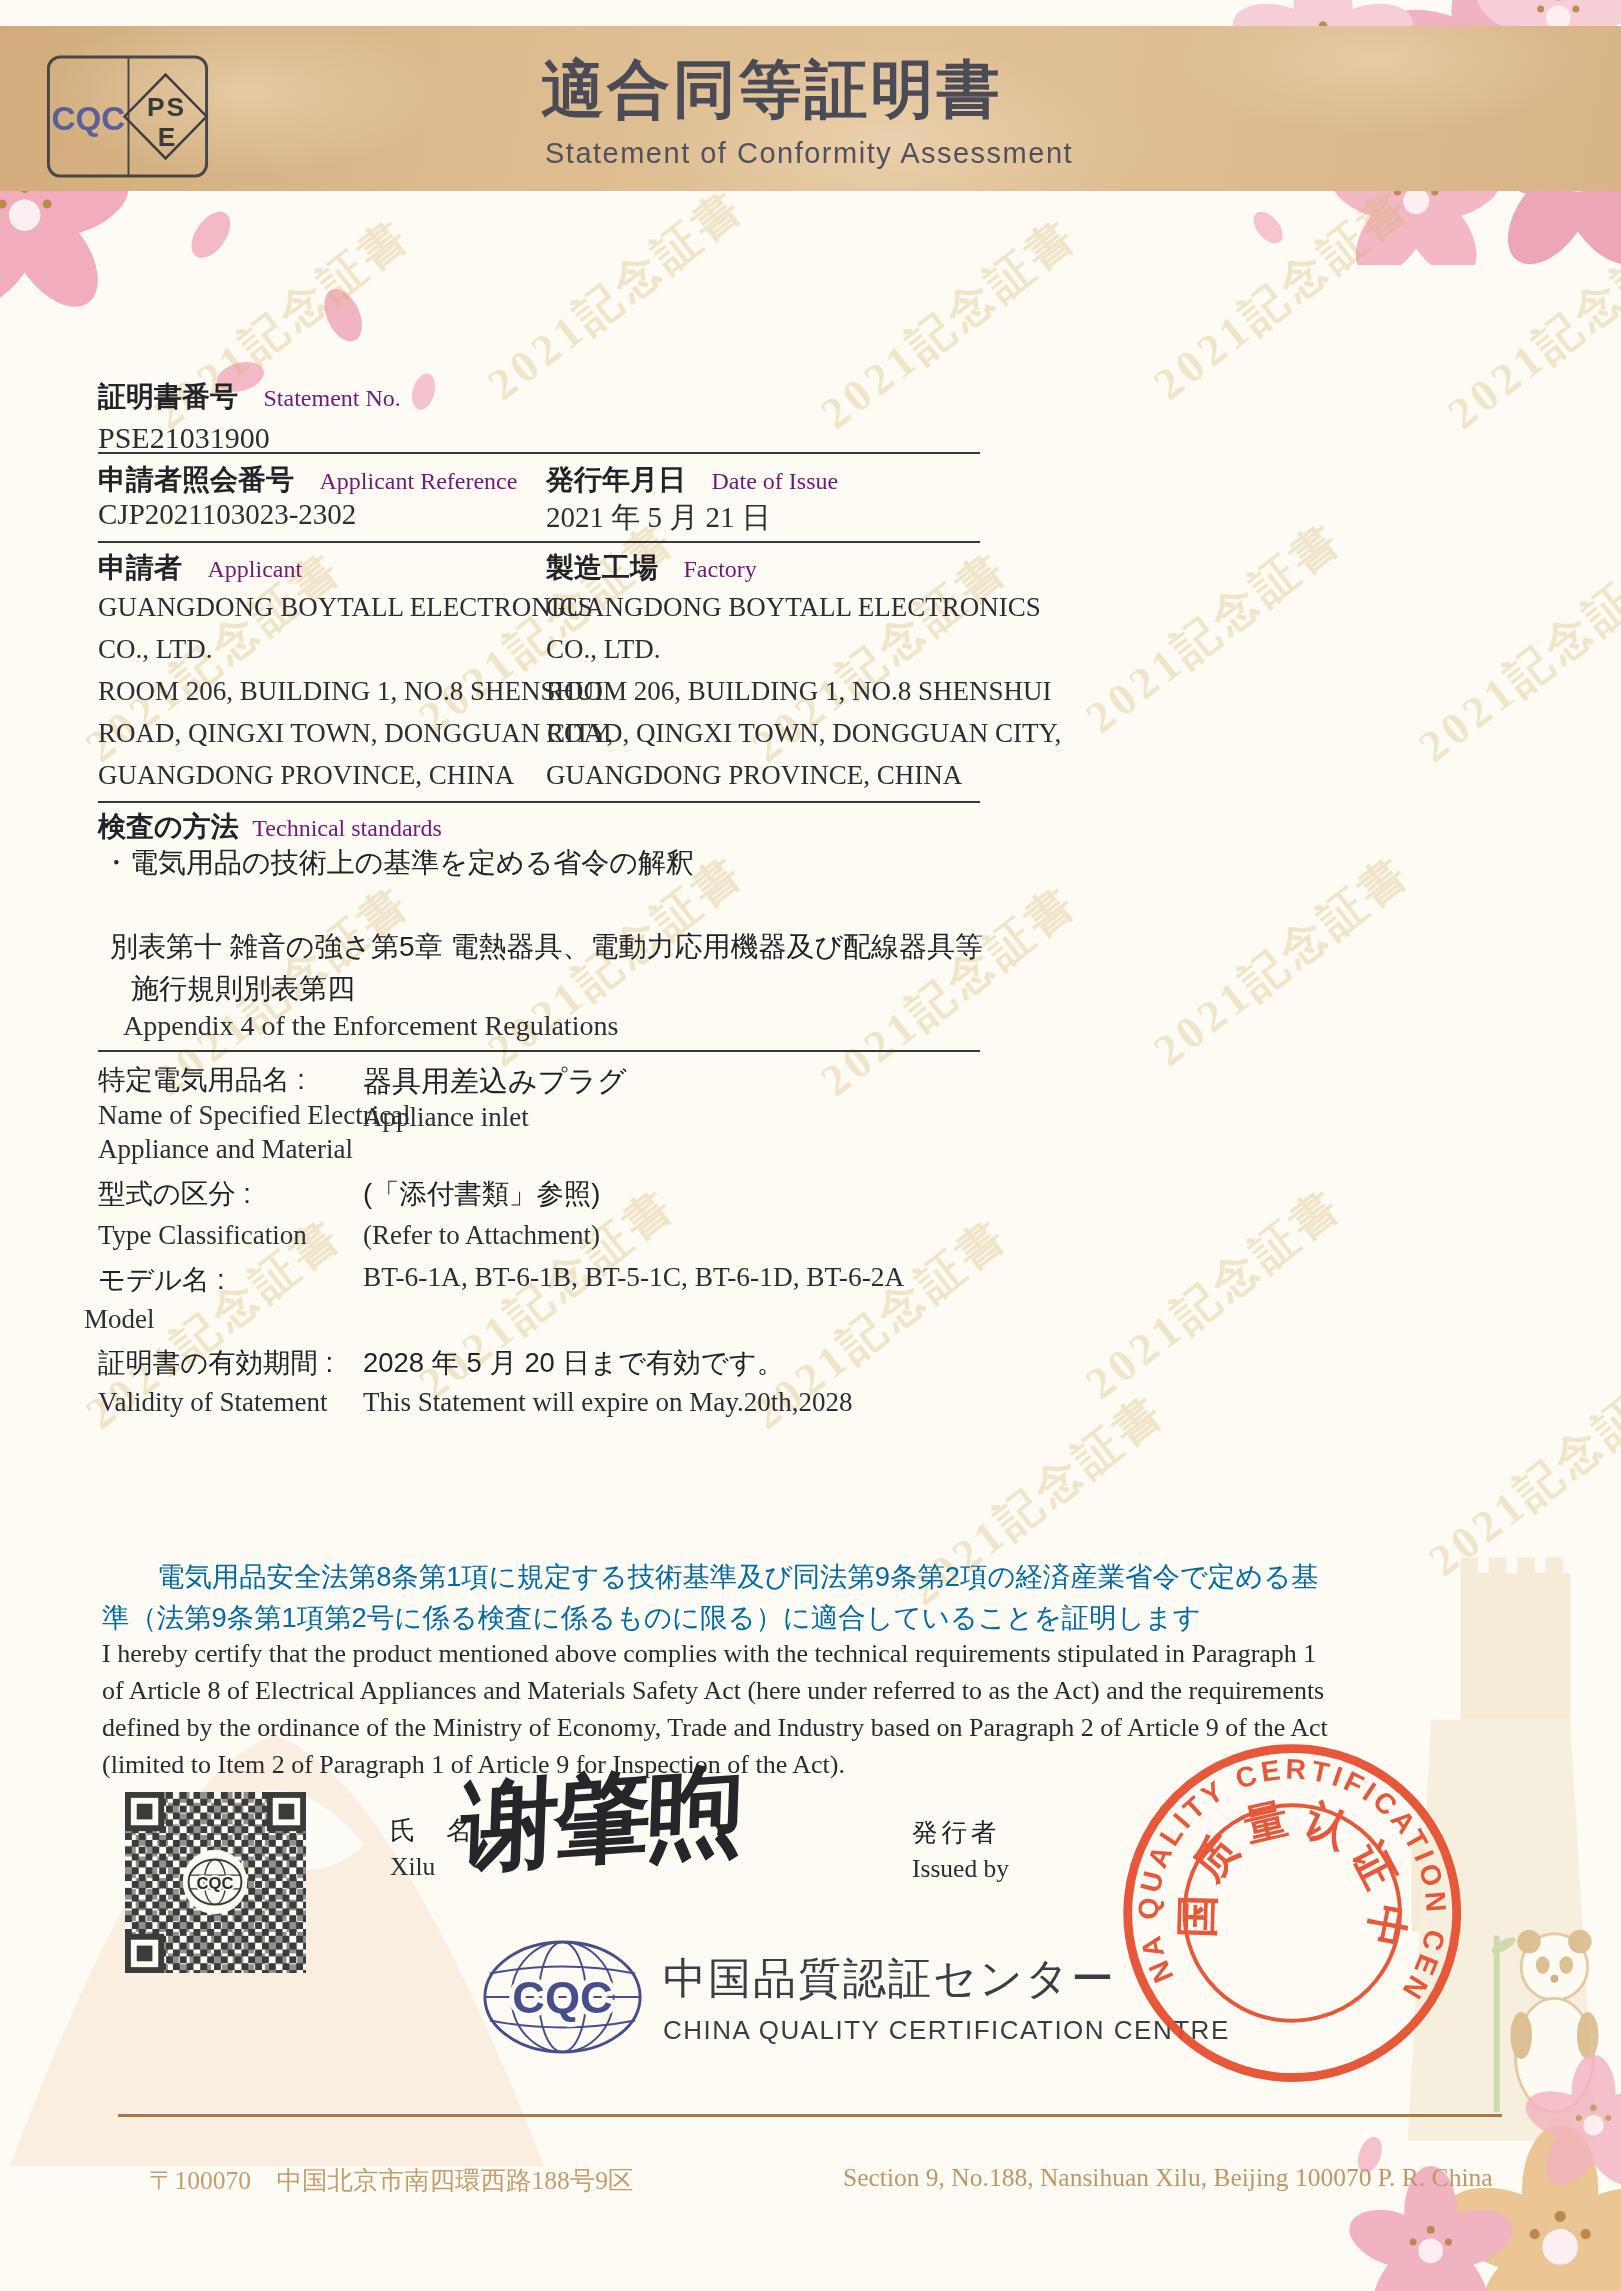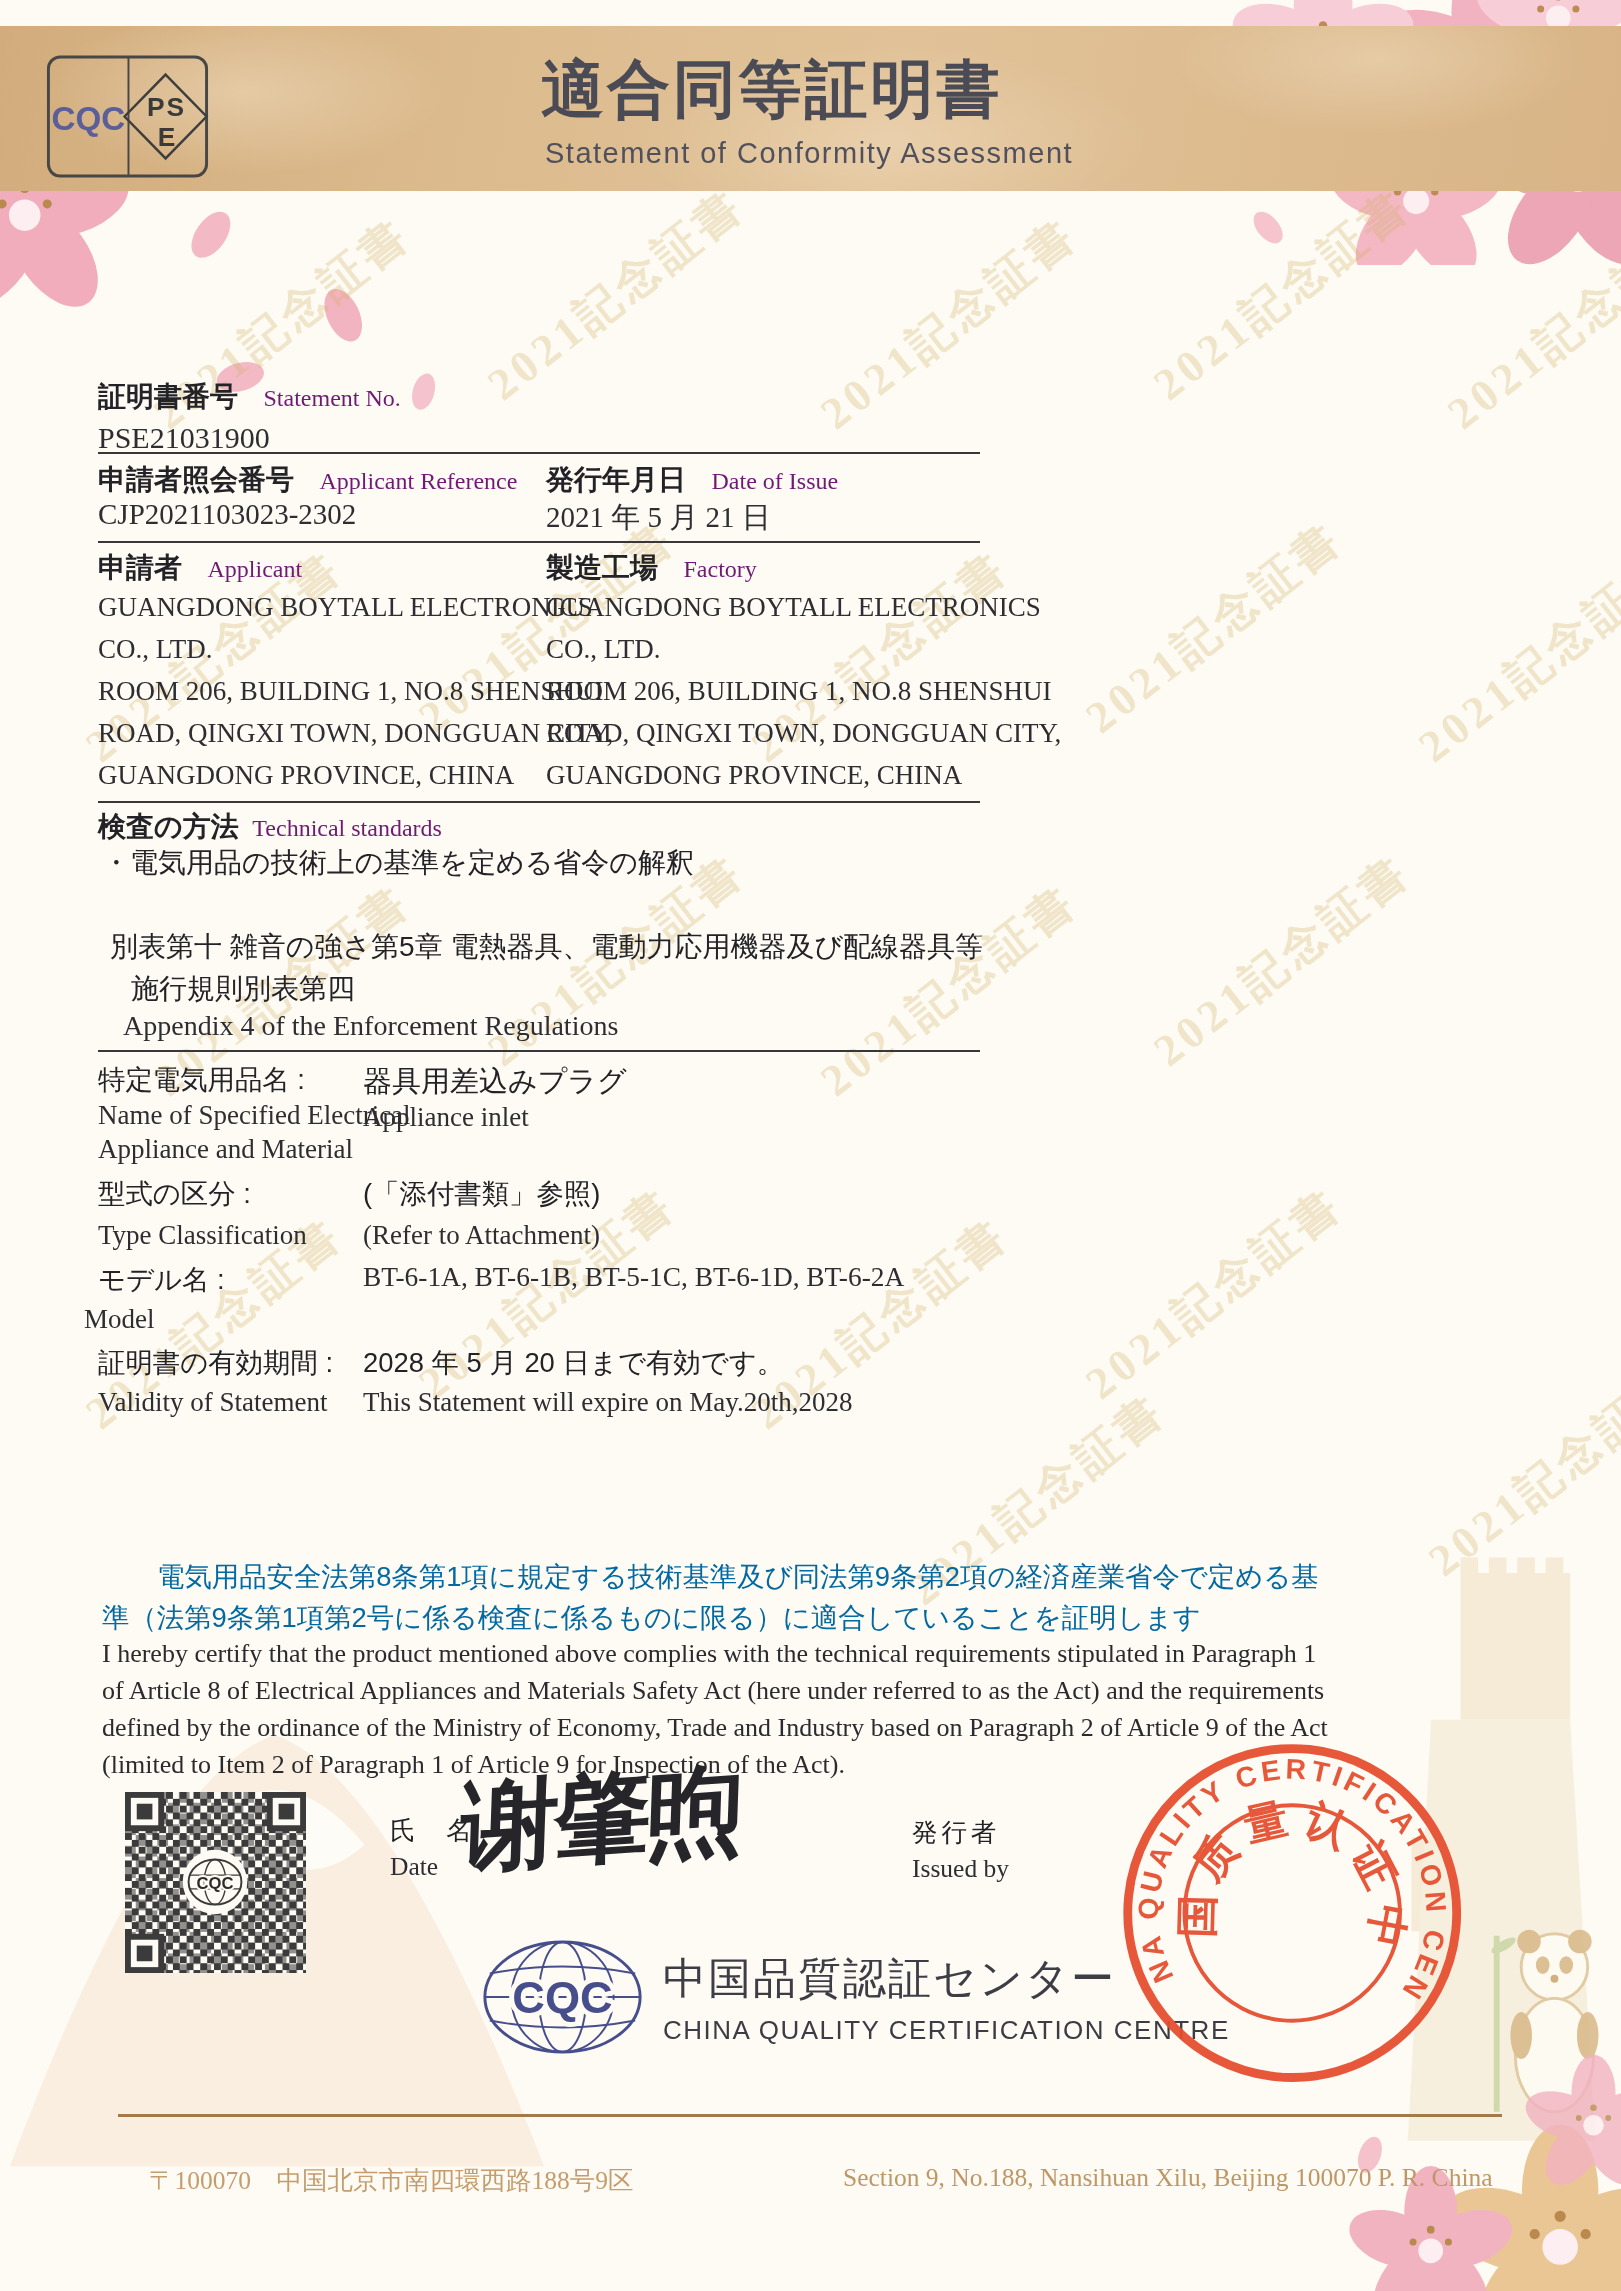--- a/index.html
+++ b/index.html
@@ -264,21 +264,21 @@
         <ellipse cx="92" cy="92" rx="27" ry="23" fill="none" stroke="#3b3b3b" stroke-width="2"></ellipse>
         <ellipse cx="92" cy="92" rx="11" ry="23" fill="none" stroke="#3b3b3b" stroke-width="1.4"></ellipse>
         <line x1="66" y1="85" x2="118" y2="85" stroke="#3b3b3b" stroke-width="1.4"></line>
         <line x1="66" y1="99" x2="118" y2="99" stroke="#3b3b3b" stroke-width="1.4"></line>
         <text x="92" y="99" text-anchor="middle" font-family="Liberation Sans,DejaVu Sans,sans-serif" font-size="17" font-weight="bold" fill="#2c2c2c" stroke="#fdfbf4" stroke-width="4" paint-order="stroke">CQC</text>
       </g>
     </svg>
 
     <div class="abs namelab" style="left:390px;top:1813px">
       <span class="jp g">氏 名</span>
-      <span class="en2 en">Date</span>
+      <span class="en2 en">Xilu</span>
     </div>
     <div class="abs sig" style="left:461px;top:1754px">谢肇煦</div>
     <div class="abs namelab" style="left:912px;top:1815px">
       <span class="jp g" style="letter-spacing:3.9px">発行者</span>
       <span class="en2 en">Issued by</span>
     </div>
 
     <svg class="abs" style="left:478px;top:1936px" width="169" height="123" viewBox="0 0 172 125">
       <ellipse cx="86" cy="62" rx="79" ry="56" fill="none" stroke="#474e8c" stroke-width="3"></ellipse>
       <ellipse cx="86" cy="62" rx="52" ry="56" fill="none" stroke="#474e8c" stroke-width="2"></ellipse>

